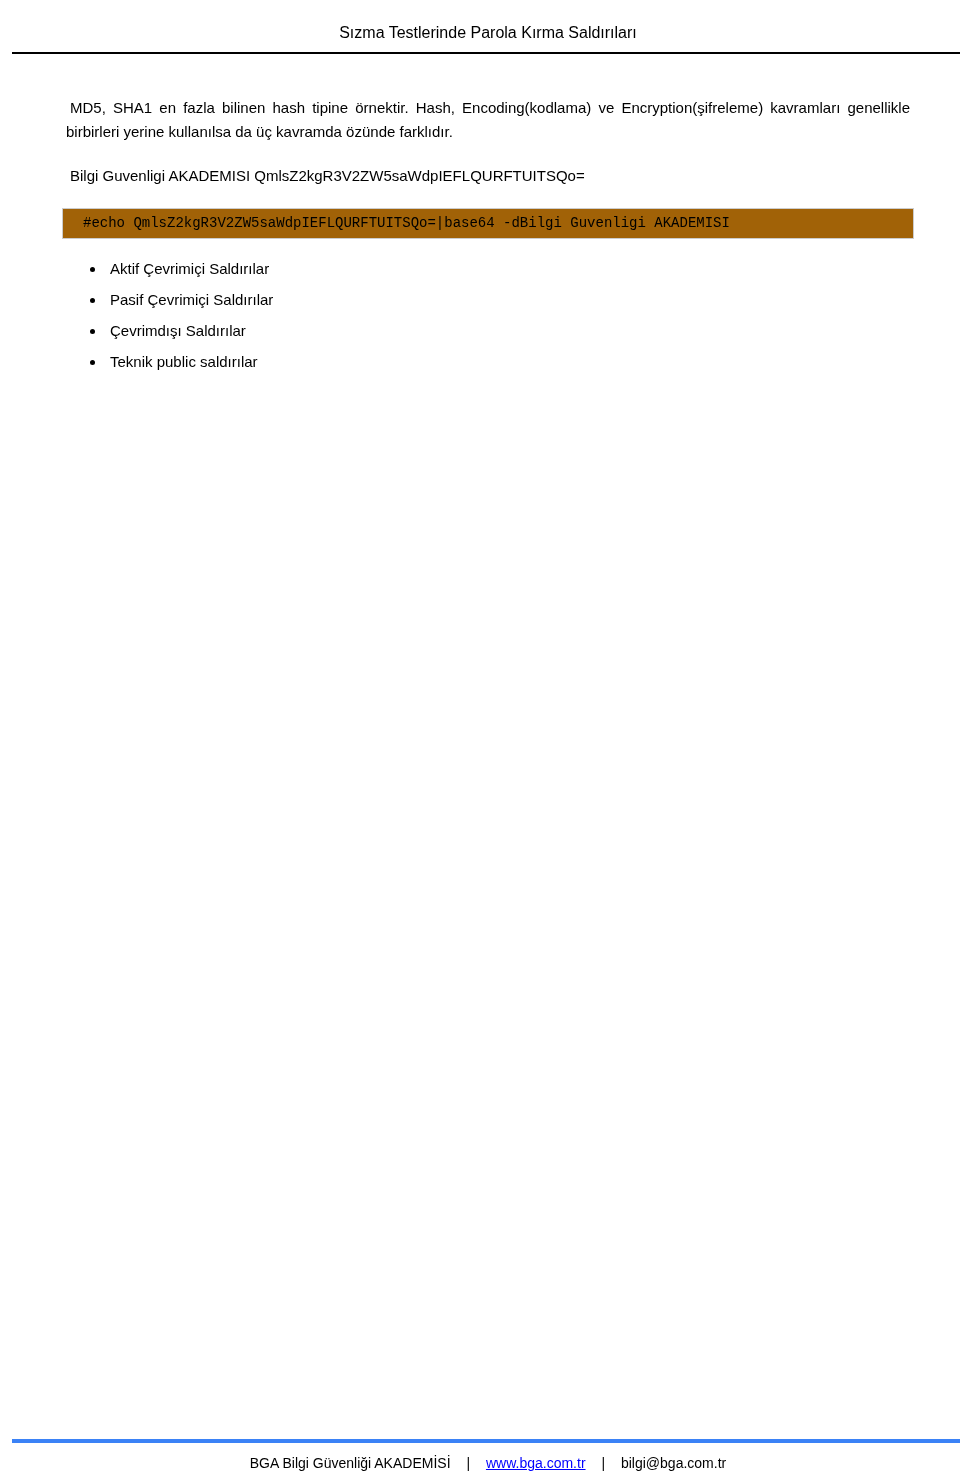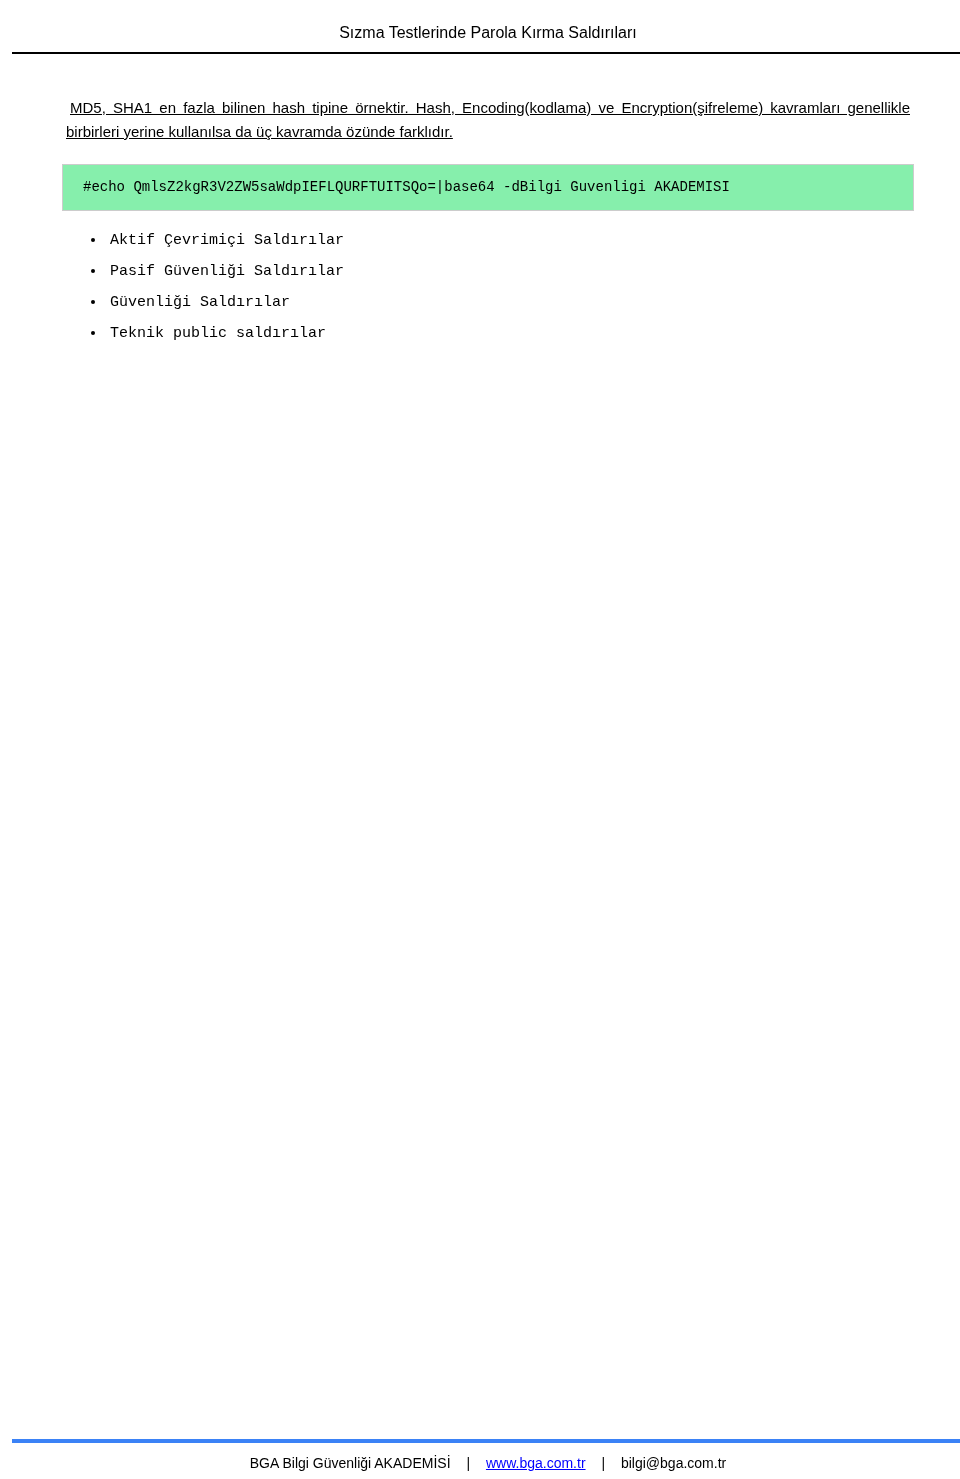--- a/index.html
+++ b/index.html
@@ -29,48 +29,46 @@
 
     .page-content {
       flex: 1;
       padding: 30px 50px 20px 50px;
     }
 
     .paragraph {
       margin-bottom: 20px;
       line-height: 1.6;
       text-align: justify;
-      text-decoration: underline;
     }
 
     .paragraph-bold-lead {
       margin-bottom: 20px;
       line-height: 1.6;
       text-align: justify;
     }
 
     .paragraph-bold-lead .bold-term {
       font-weight: bold;
     }
 
     .code-block {
-      background: #86efac;
+      background: #a16207;
       border: 1px solid #cccccc;
-      padding: 12px 16px;
+      padding: 4px 16px;
       margin: 16px 0;
       font-family: 'Courier New', Courier, monospace;
       font-size: 14px;
       line-height: 1.5;
     }
 
     .bullet-list {
       margin: 16px 0 16px 40px;
       list-style: disc;
       line-height: 1.8;
-      font-family: Liberation Mono, monospace;
     }
 
     .bullet-list li {
       margin-bottom: 4px;
     }
 
     .page-footer {
       border-top: 4px solid #3b82f6;
       padding: 12px 20px;
       text-align: center;
@@ -95,36 +93,39 @@
 </header>
 
 <main class="page-content">
 
   <p class="paragraph">
     <span>MD5, SHA1 en fazla bilinen hash tipine örnektir. Hash, Encoding(kodlama) ve Encryption(şifreleme) kavramları genellikle birbirleri yerine kullanılsa da üç kavramda özünde farklıdır.</span>
   </p>
 
 
 
+  <p class="paragraph">
+    <span>Bilgi Guvenligi AKADEMISI    QmlsZ2kgR3V2ZW5saWdpIEFLQURFTUITSQo=</span>
+  </p>
 
   <div class="code-block">
     <span>#echo   QmlsZ2kgR3V2ZW5saWdpIEFLQURFTUITSQo=|base64   -dBilgi   Guvenligi AKADEMISI</span>
   </div>
 
 
 
   <ul class="bullet-list">
     <li>
       <span>Aktif Çevrimiçi Saldırılar</span>
     </li>
     <li>
-      <span>Pasif Güvenliği Saldırılar</span>
+      <span>Pasif Çevrimiçi Saldırılar</span>
     </li>
     <li>
-      <span>Güvenliği Saldırılar</span>
+      <span>Çevrimdışı Saldırılar</span>
     </li>
     <li>
       <span>Teknik public saldırılar</span>
     </li>
   </ul>
 
 </main>
 
 <footer class="page-footer">
   <span>BGA Bilgi Güvenliği AKADEMİSİ</span>

